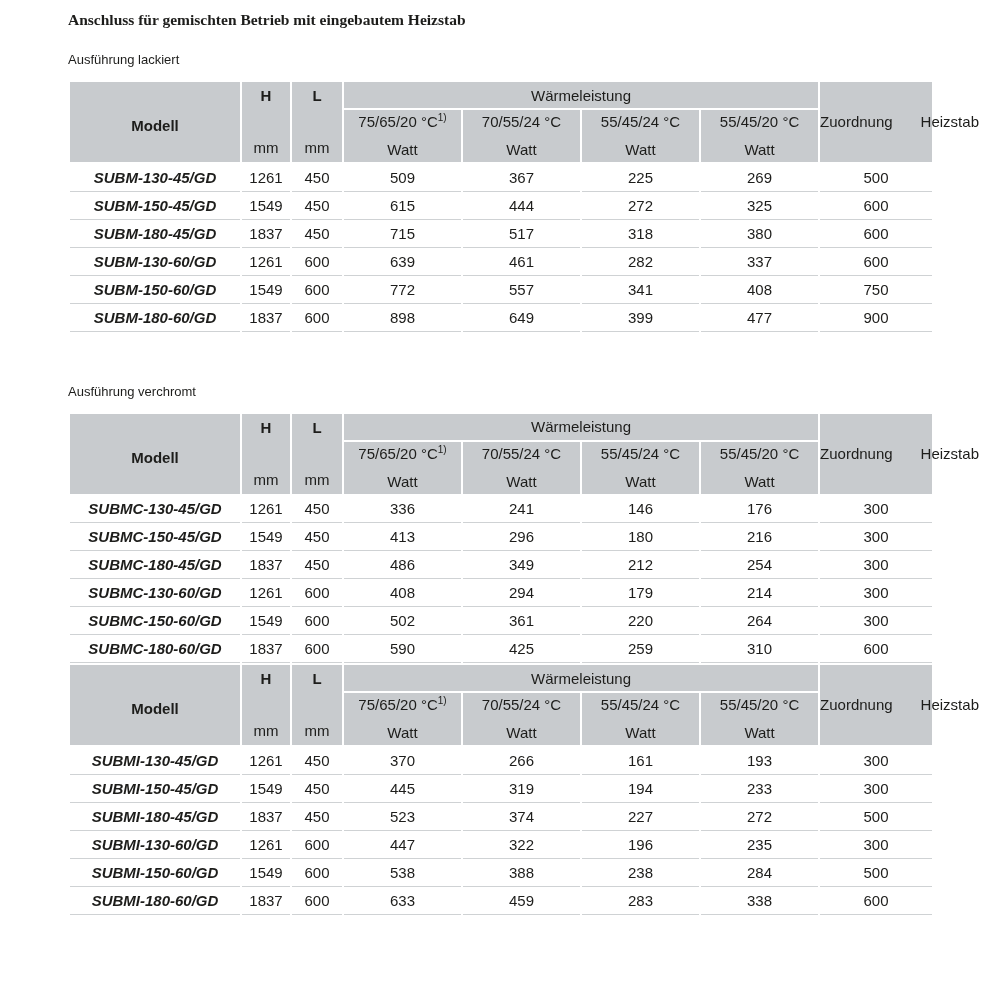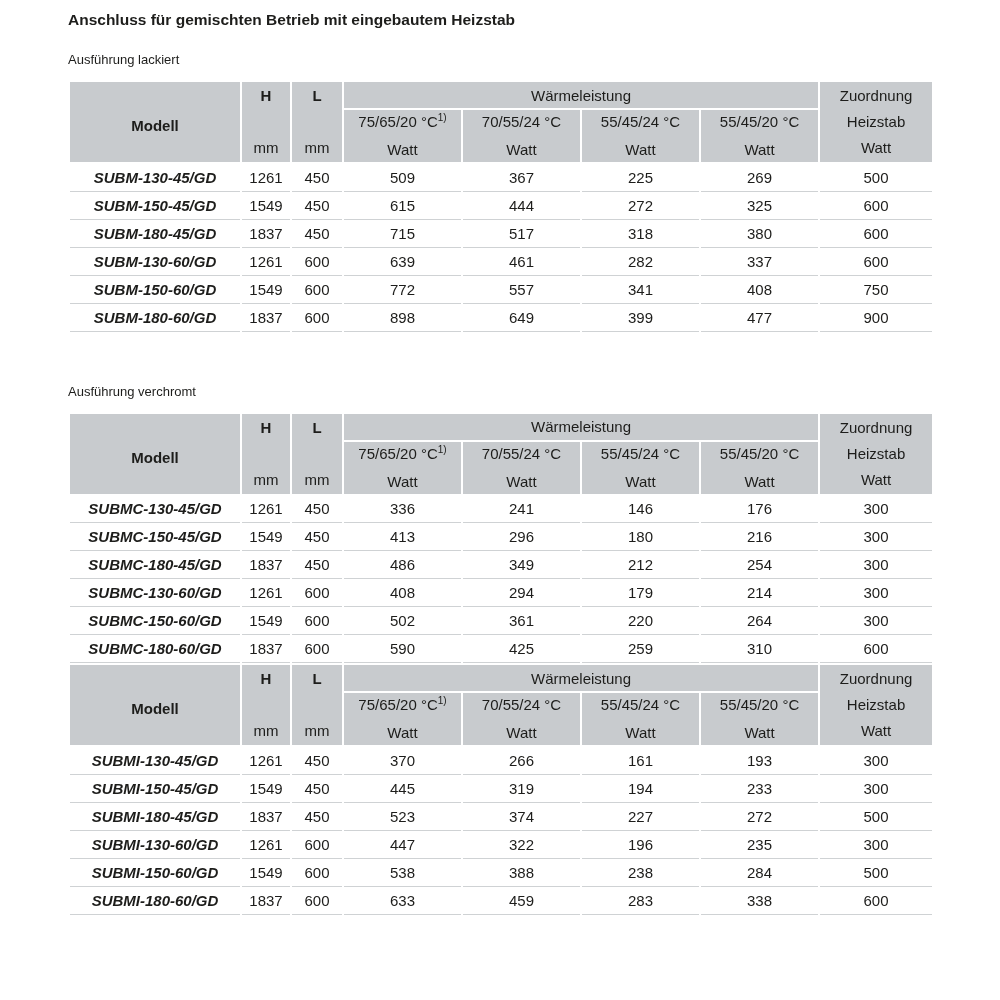--- a/index.html
+++ b/index.html
@@ -5,21 +5,21 @@
   * { margin:0; padding:0; box-sizing:border-box; }
   html, body { background:#ffffff; }
   body {
     width:1000px; height:1000px; overflow:hidden;
     font-family:"Liberation Sans","DejaVu Sans",sans-serif;
     color:#1d1d1b;
     -webkit-font-smoothing:antialiased;
   }
   .page { padding:10px 68px 0 68px; }
   .doc-title {
-    font-size:15.5px; font-weight:bold; line-height:20px;
+    font-size:15.5px; font-weight:bold; line-height:20px;font-family:Liberation Serif, serif;
   }
   .section-title {
     font-size:13px; font-weight:normal; line-height:20px;
     margin:50px 0 10px 0;
   }
   .table-section:first-child .section-title { margin-top:20px; }
 
   table.spec-table {
     border-collapse:collapse; table-layout:fixed;
     width:864px; font-size:15px; color:#1d1d1b;
@@ -40,23 +40,23 @@
   .head-row-2 th { height:54px; }
 
   .cell-top { padding-top:7px; font-weight:bold; }
   .cell-spread {
     height:68px; margin:6px 0;
     display:flex; flex-direction:column; justify-content:space-between;
     align-items:center; line-height:16px;
   }
   .cell-spread .b { font-weight:bold; }
   .cell-spread3 {
-    height:68px; margin:6px 12px;
-    display:flex; flex-direction:column; justify-content:space-between;
-    align-items:center; line-height:16px;
+    height:68px; margin:6px 0;
+    display:flex; flex-direction:row; justify-content:space-between;
+    align-items:center; line-height:16px;gap:28px;
   }
   .temp-lines {
     height:44px; margin:0 0;
     display:flex; flex-direction:column; justify-content:space-between;
     align-items:center; line-height:16px; white-space:nowrap;
   }
   .sup { font-size:10px; vertical-align:super; line-height:0; }
 
   tbody td {
     height:28px; text-align:center; vertical-align:middle;

